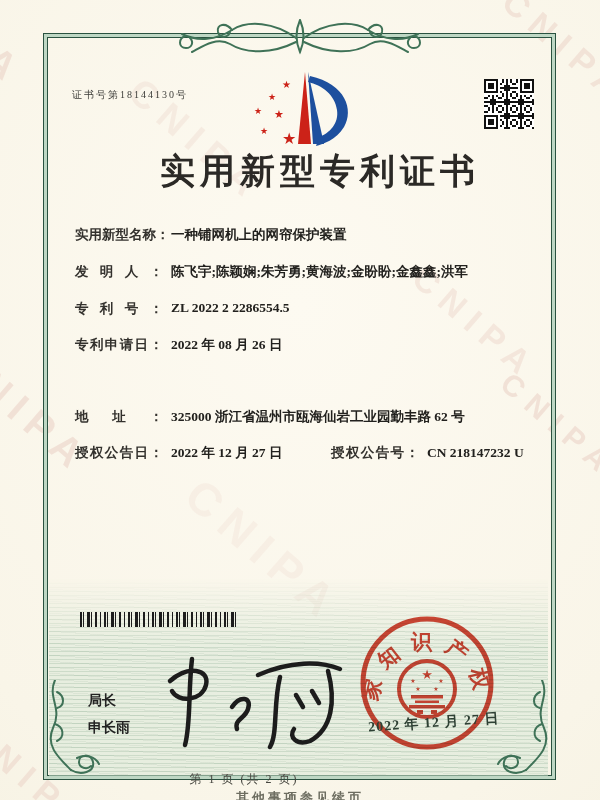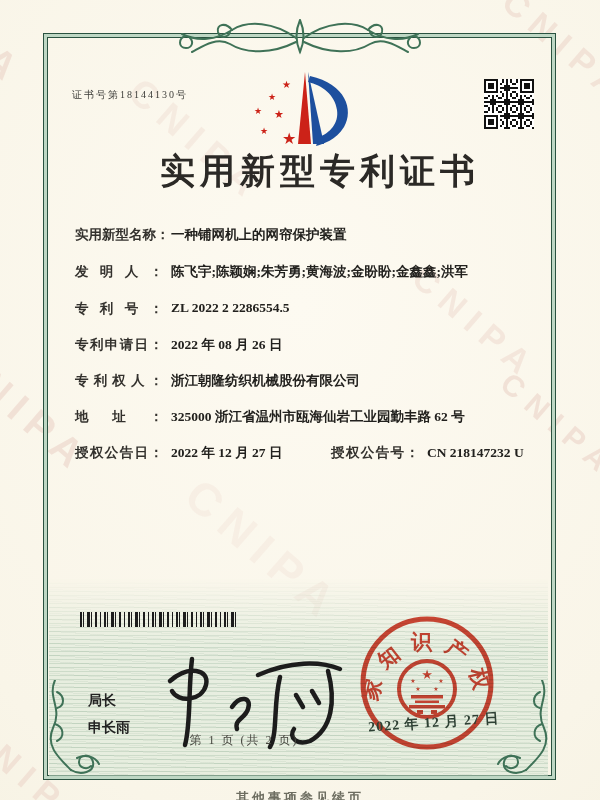--- a/index.html
+++ b/index.html
@@ -50,21 +50,21 @@
   
   .director-label{position:absolute; left:88px; top:692px; font-family:"Liberation Sans",sans-serif;
                   font-weight:bold; font-size:14px; color:#232323;}
   .director-name{position:absolute; left:88px; top:719px; font-family:"Liberation Sans",sans-serif;
                  font-weight:bold; font-size:14px; color:#232323;}
   .signature{position:absolute; left:158px; top:645px;}
   .seal{position:absolute; left:357px; top:613px; mix-blend-mode:multiply; opacity:.93;}
   .seal-date{position:absolute; left:368px; top:714px; width:130px; text-align:center;
              font-size:14px; font-weight:bold; letter-spacing:1px; color:#2e4034;
              transform:rotate(-4deg); white-space:nowrap;}
-  .page-number{position:absolute; left:0; top:732px; width:488px; text-align:center;
+  .page-number{position:absolute; left:0; top:771px; width:488px; text-align:center;
                font-size:12px; color:#45453e; letter-spacing:2px;}
   .cont-note{position:absolute; left:0; top:789px; width:600px; text-align:center;
              font-size:13px; font-weight:600; color:#6d6d60; letter-spacing:3px;}
   .orn{position:absolute; pointer-events:none;}
   .qr{position:absolute; left:484px; top:79px;}
   .logo{position:absolute; left:248px; top:66px;}
 </style>
 </head>
 <body>
 
@@ -366,23 +366,20 @@
   </div>
   <div class="row" style="top:263px;">
     <span class="lab">发明人：</span><span class="val">陈飞宇;陈颖娴;朱芳勇;黄海波;金盼盼;金鑫鑫;洪军</span>
   </div>
   <div class="row" style="top:300px;">
     <span class="lab">专利号：</span><span class="val">ZL 2022 2 2286554.5</span>
   </div>
   <div class="row" style="top:336px;">
     <span class="lab">专利申请日：</span><span class="val">2022 年 08 月 26 日</span>
   </div>
-  <div class="row" style="top:372px;">
-    <span class="lab">专利权人：</span><span class="val">浙江朝隆纺织机械股份有限公司</span>
-  </div>
   <div class="row" style="top:408px;">
     <span class="lab">地址：</span><span class="val">325000 浙江省温州市瓯海仙岩工业园勤丰路 62 号</span>
   </div>
   <div class="row" style="top:444px;">
     <span class="lab">授权公告日：</span><span class="val" style="display:inline-block;width:142px;">2022 年 12 月 27 日</span><span class="val2lab">授权公告号：</span><span class="val">CN 218147232 U</span>
   </div>
 
 
   <div class="barcode"></div>
 

